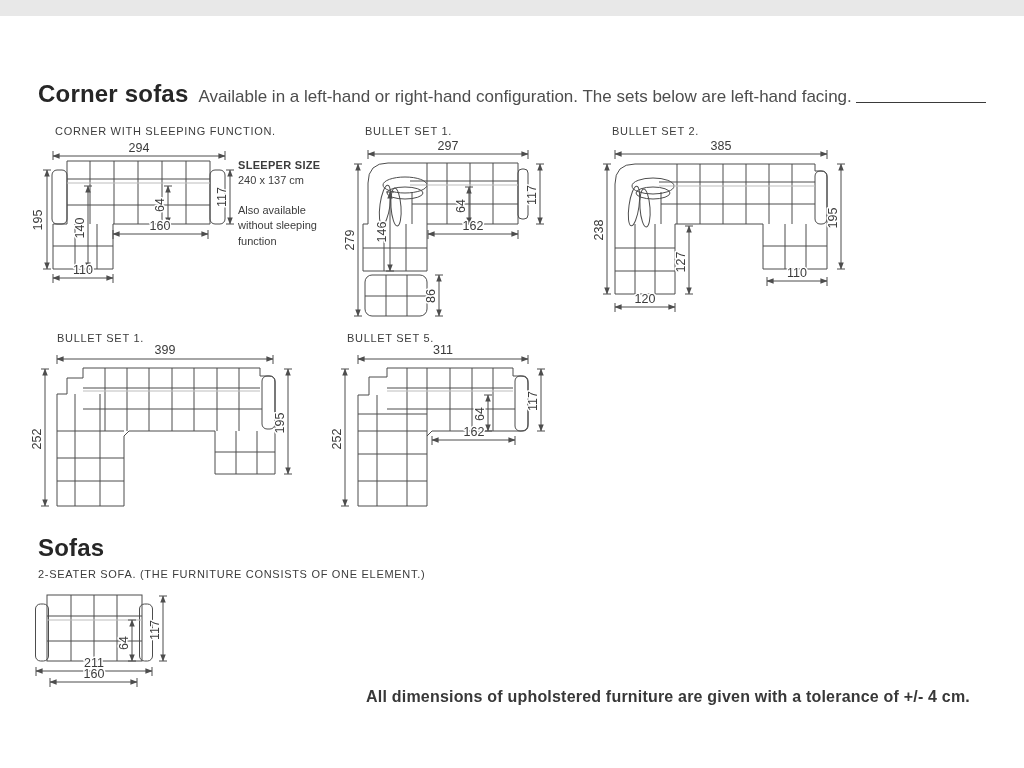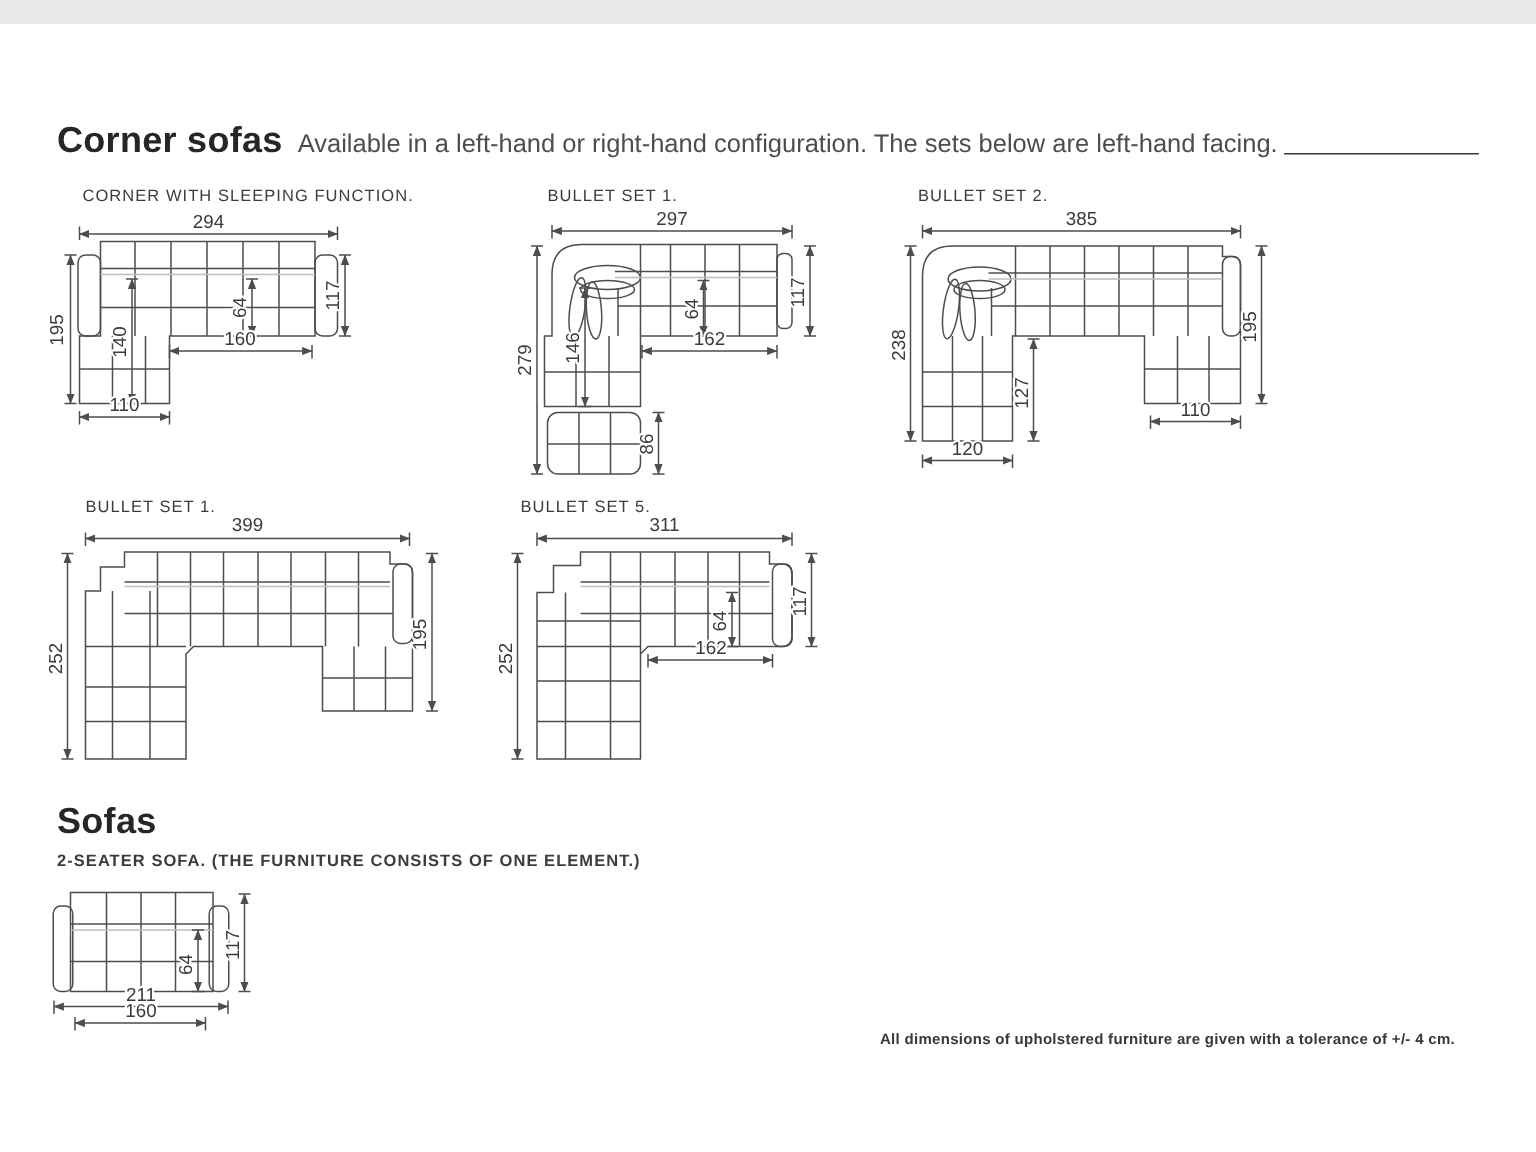--- a/index.html
+++ b/index.html
@@ -6,21 +6,21 @@
   .page{position:relative;width:1024px;height:768px;background:#ffffff;
         font-family:"Liberation Sans",sans-serif;color:#3b3b3b;overflow:hidden;margin:16px auto;}
   .hrow{position:absolute;display:flex;align-items:baseline;}
   .h1{font-size:24px;font-weight:bold;color:#262626;letter-spacing:0.2px;white-space:nowrap;}
   .sub{font-size:17px;color:#4d4d4d;margin-left:10px;white-space:nowrap;}
   .rule{flex:1;height:1px;background:#3a3a3a;align-self:flex-end;margin:0 0 5px 4px;}
   .dlabel{position:absolute;font-size:11px;letter-spacing:0.7px;color:#3c3c3c;white-space:nowrap;}
   .noteblock{position:absolute;left:238px;top:142px;width:96px;font-size:11px;line-height:1.4;color:#3c3c3c;}
   .nb-title{font-weight:bold;letter-spacing:0.3px;}
   .nb-extra{margin-top:14px;}
-  .footer{position:absolute;top:672px;right:54px;font-size:10px;font-weight:bold;color:#383838;letter-spacing:0.2px;}
+  .footer{position:absolute;top:672px;right:54px;font-size:16px;font-weight:bold;color:#383838;letter-spacing:0.2px;}
   svg.diag{position:absolute;overflow:visible;}
   .ln{fill:none;stroke:#4d4d4d;stroke-width:1;}
   .lt{fill:none;stroke:#bdbdbd;stroke-width:1;}
   .dim{fill:none;stroke:#4d4d4d;stroke-width:1;marker-start:url(#arw);marker-end:url(#arw);}
   .tk{fill:none;stroke:#4d4d4d;stroke-width:1;}
   text.dn{font-family:"Liberation Sans",sans-serif;font-size:12.5px;fill:#3b3b3b;text-anchor:middle;
           paint-order:stroke;stroke:#ffffff;stroke-width:3px;stroke-linejoin:round;}
 </style>
 </head>
 <body>
@@ -67,20 +67,25 @@
       <text class="dn" x="109" y="14">294</text>
       <text class="dn" transform="translate(12 82) rotate(-90)">195</text>
       <text class="dn" transform="translate(54 90) rotate(-90)">140</text>
       <text class="dn" transform="translate(134 67) rotate(-90)">64</text>
       <text class="dn" x="130" y="92">160</text>
       <text class="dn" transform="translate(196 59) rotate(-90)">117</text>
       <text class="dn" x="53" y="136">110</text>
     </g>
   </svg>
 
+  <div class="noteblock">
+    <div class="nb-title">SLEEPER SIZE</div>
+    <div>240 x 137 cm</div>
+    <div class="nb-extra">Also available without sleeping function</div>
+  </div>
 
   <svg class="diag" style="left:340px;top:122px;" width="240" height="183" viewBox="0 0 240 183">
     <g class="ln">
       <path d="M48,25 H178 V86 H87 V133 H23 V86 H28 V45 Q28,25 48,25 Z"></path>
       <rect x="178" y="31" width="10" height="50" rx="4"></rect>
       <path d="M87,25 V86 M107,25 V86 M130,25 V86 M153,25 V86 M72,54 V86 M70,43 H178 M72,66 H178 M44,86 V133 M66,86 V133 M23,110 H87"></path>
       <rect x="25" y="137" width="62" height="41" rx="7"></rect>
       <path d="M46,137 V178 M67,137 V178 M25,158 H87"></path>
       <ellipse cx="65" cy="47" rx="22" ry="8"></ellipse>
       <ellipse cx="65" cy="55" rx="18" ry="6"></ellipse>
@@ -172,21 +177,21 @@
       <text class="dn" transform="translate(202 70) rotate(-90)">117</text>
       <text class="dn" transform="translate(149 83) rotate(-90)">64</text>
       <text class="dn" x="139" y="105">162</text>
     </g>
   </svg>
 
   <div class="hrow" style="left:38px;right:38px;top:518px;flex-direction:column;">
     <span class="h1">Sofas</span>
     <span class="rule"></span>
   </div>
-  <div class="dlabel" style="left:38px;top:552px;font-weight:bold;">2-SEATER SOFA. (THE FURNITURE CONSISTS OF ONE ELEMENT.)</div>
+  <div class="dlabel" style="left:38px;top:552px;">2-SEATER SOFA. (THE FURNITURE CONSISTS OF ONE ELEMENT.)</div>
 
   <svg class="diag" style="left:25px;top:570px;" width="170" height="105" viewBox="0 0 170 105">
     <g class="ln">
       <rect x="22" y="9" width="95" height="66"></rect>
       <rect x="10.5" y="18" width="13" height="57" rx="5"></rect>
       <rect x="114.5" y="18" width="13" height="57" rx="5"></rect>
       <path d="M46,9 V75 M69,9 V75 M92,9 V75 M22,30 H117 M22,55 H117"></path>
     </g>
     <path class="lt" d="M22,34 H117"></path>
     <g>

